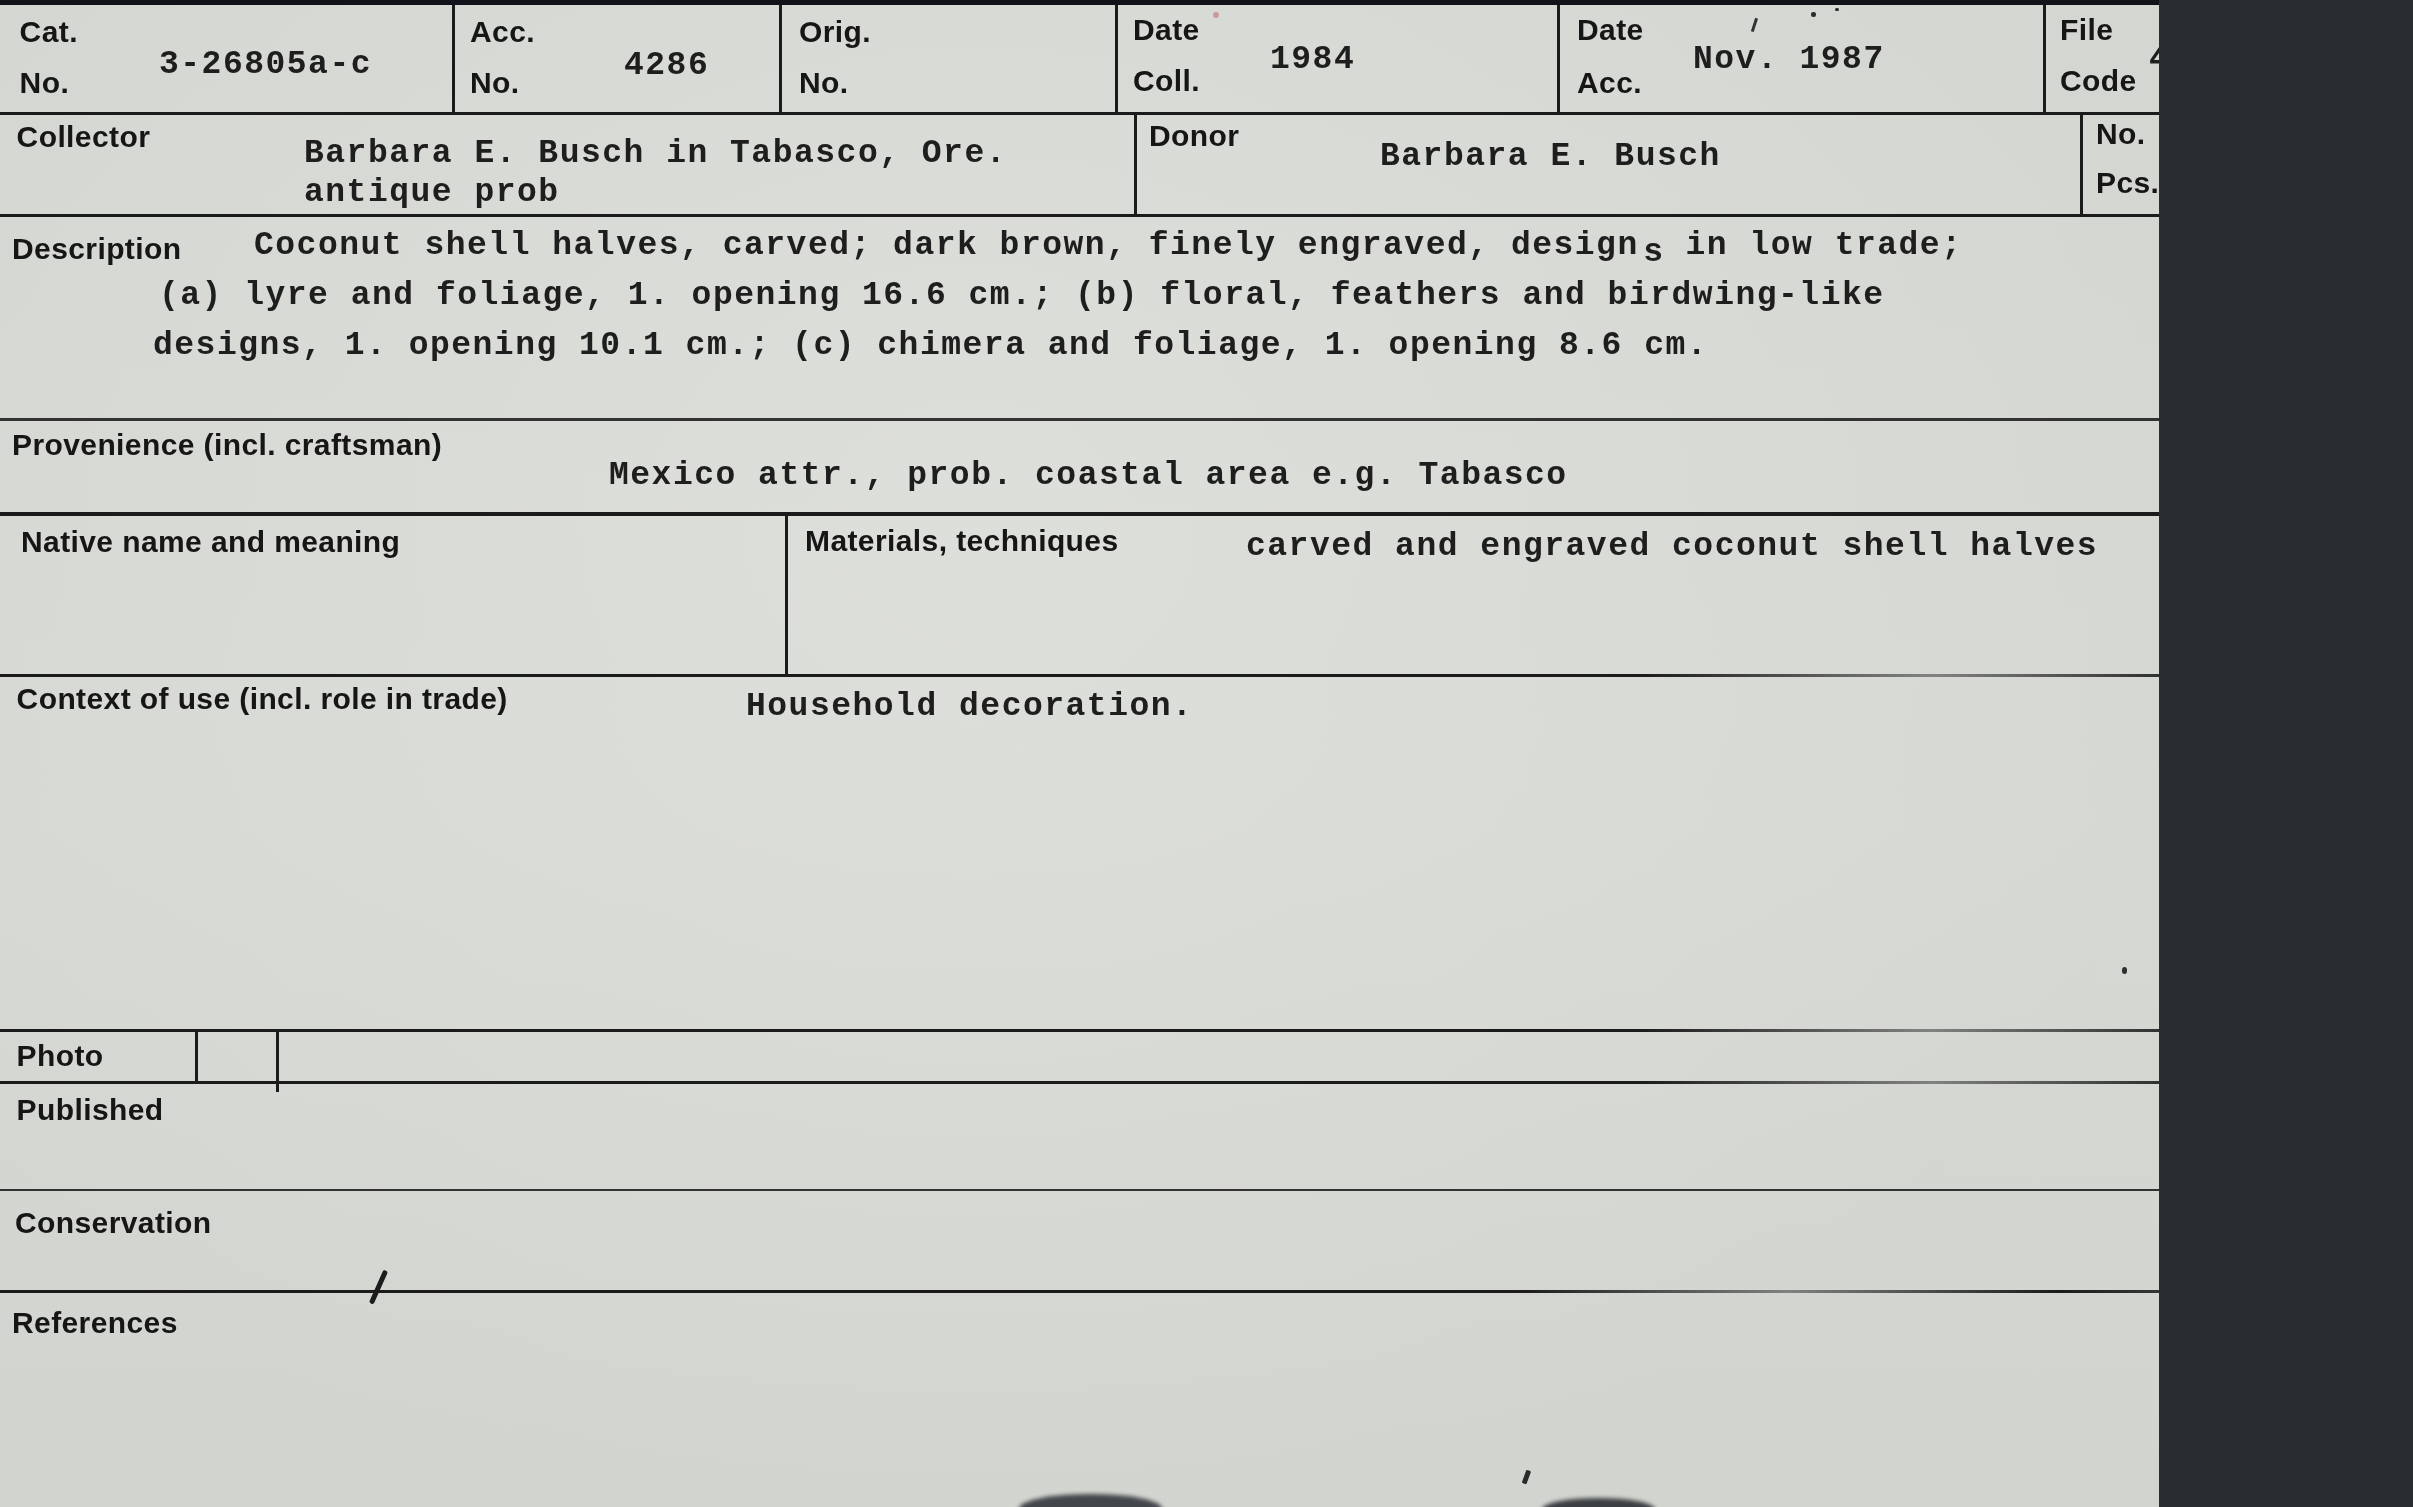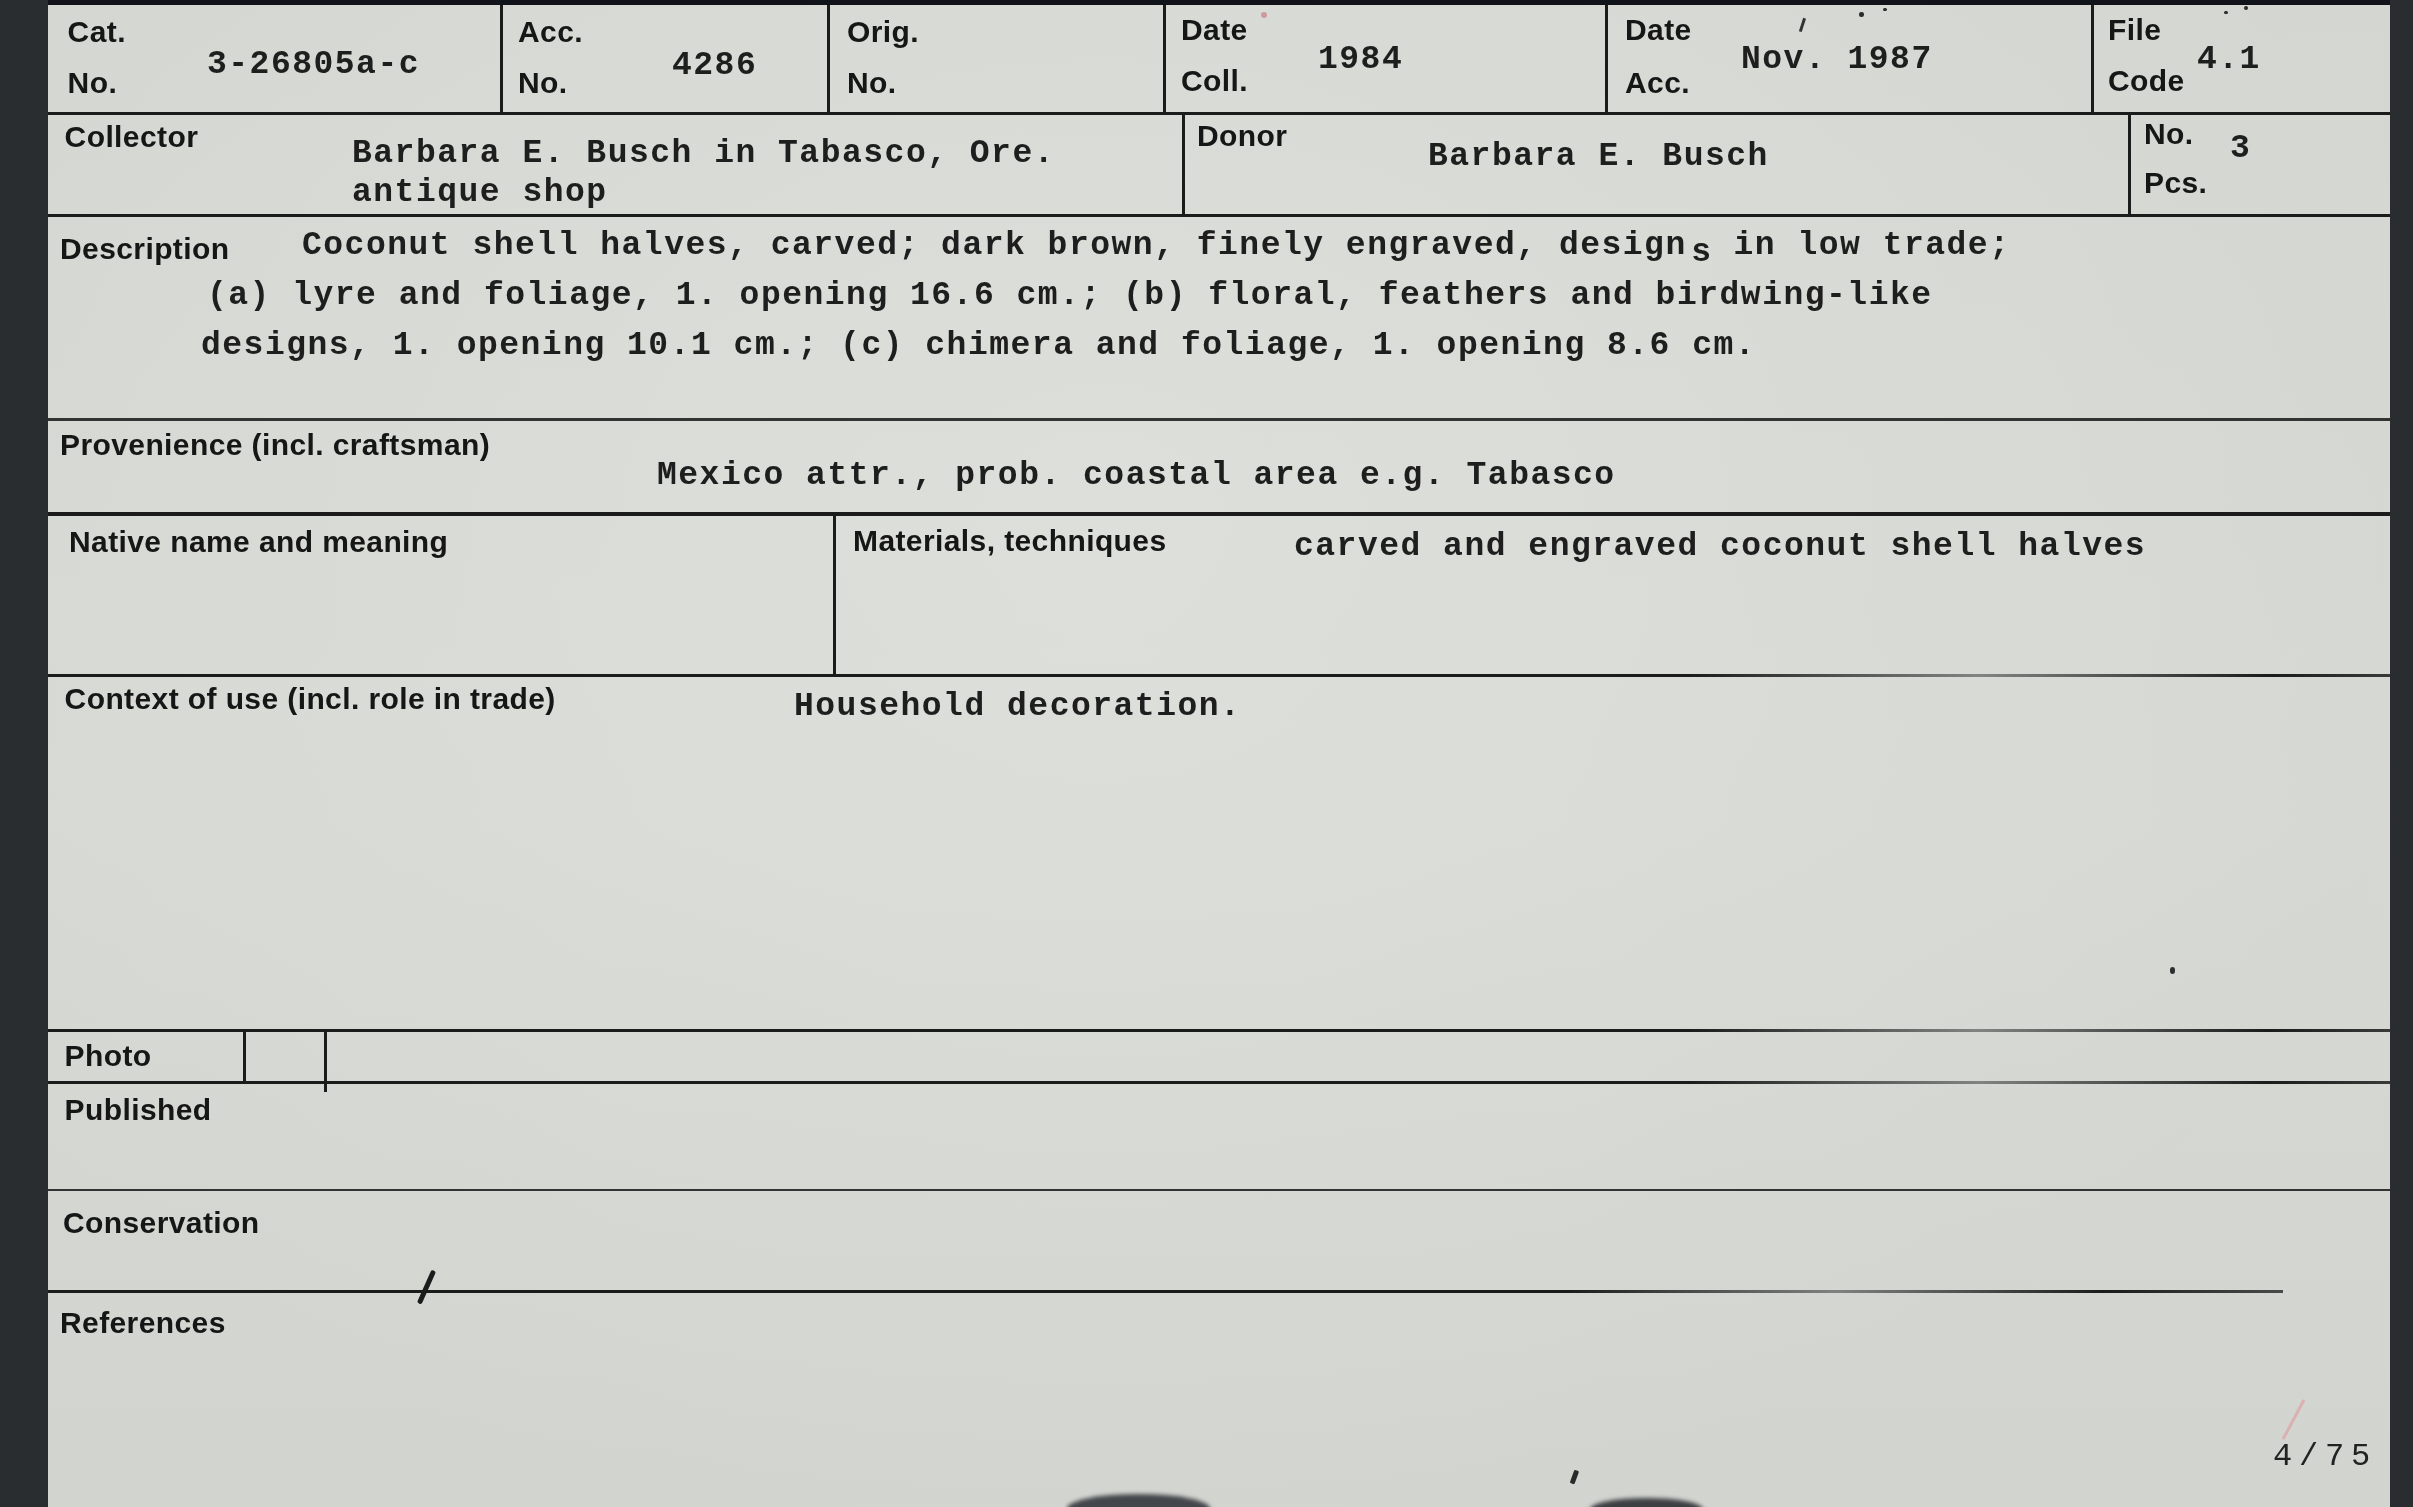--- a/index.html
+++ b/index.html
@@ -1,25 +1,24 @@
 <!DOCTYPE html>
 <html style="font-size:12px"><head>
 <meta charset="utf-8">
 <style>
   html,body{margin:0;padding:0;background:#2a2d30;}
   .stage{
     position:relative;
-    width:2342px;height:1507px;
+    width:2159px;height:1507px;
     background:#d9dcd6;
     background-image:
       radial-gradient(ellipse at 45% 35%, rgba(255,255,255,0.10), rgba(0,0,0,0.02) 75%),
       linear-gradient(180deg, #d8dbd5 0%, #dadcd7 55%, #d6d9d3 100%);
     overflow:hidden;
     font-family:"Liberation Sans", sans-serif;
-    margin-left:48px;
   }
   .lbl{
     position:absolute;
     font-family:"Liberation Sans", sans-serif;
     font-weight:700;
     font-size:30px;
     line-height:36px;
     color:#161616;
     letter-spacing:0.4px;
     white-space:nowrap;
@@ -89,21 +88,21 @@
   <div class="lbl" style="left:1577px;top:12px;">Date</div>
   <div class="lbl" style="left:1577px;top:65px;">Acc.</div>
   <div class="typed" style="left:1693px;top:39px;">Nov. 1987</div>
 
   <div class="lbl" style="left:2060px;top:12px;">File</div>
   <div class="lbl" style="left:2060px;top:63px;">Code</div>
   <div class="typed" style="left:2149px;top:39px;">4.1</div>
 
   <div class="lbl" style="left:16.6px;top:119px;">Collector</div>
   <div class="typed" style="left:304px;top:133px;">Barbara E. Busch in Tabasco, Ore.</div>
-  <div class="typed" style="left:304px;top:172px;">antique shop</div>
+  <div class="typed" style="left:304px;top:172px;">antique prob</div>
 
   <div class="lbl" style="left:1149px;top:118px;">Donor</div>
   <div class="typed" style="left:1380px;top:136px;">Barbara E. Busch</div>
 
   <div class="lbl" style="left:2096px;top:116px;">No.</div>
   <div class="lbl" style="left:2096px;top:165px;">Pcs.</div>
   <div class="typed" style="left:2182px;top:128px;">3</div>
 
   <div class="lbl" style="left:12px;top:231px;">Description</div>
   <div class="typed" style="left:254px;top:225px;"><span>Coconut shell halves, carved; dark brown, finely engraved, design</span><span class="offset-s">s</span><span>in low trade;</span></div>

